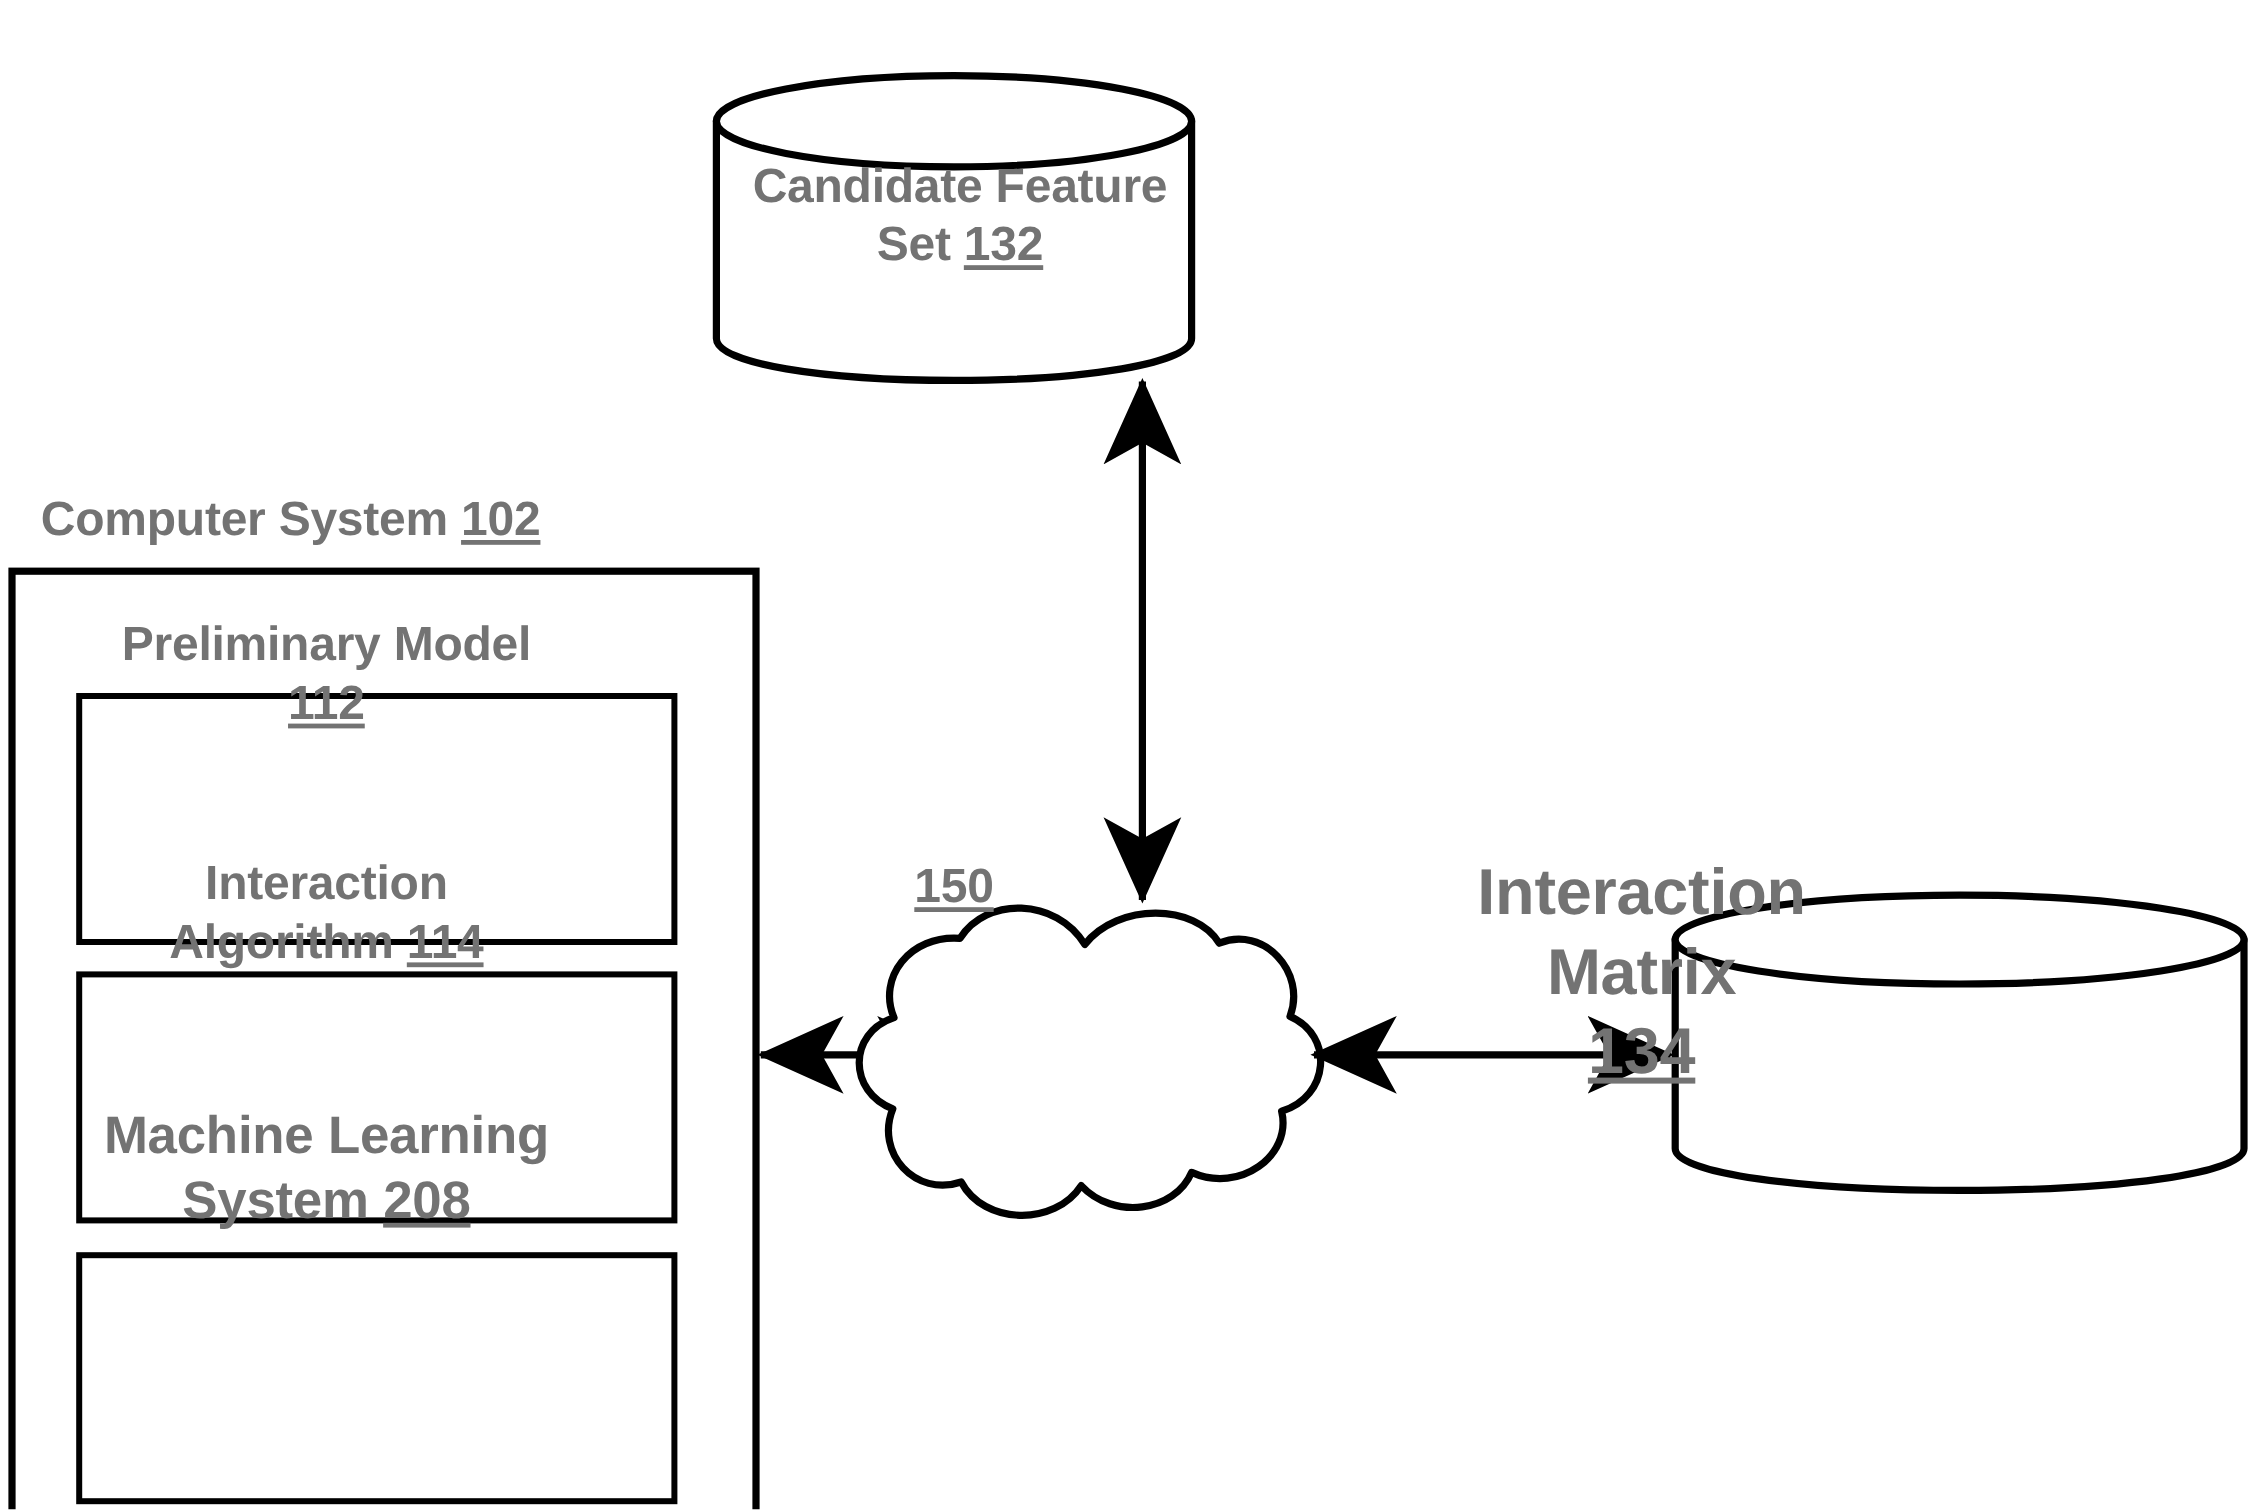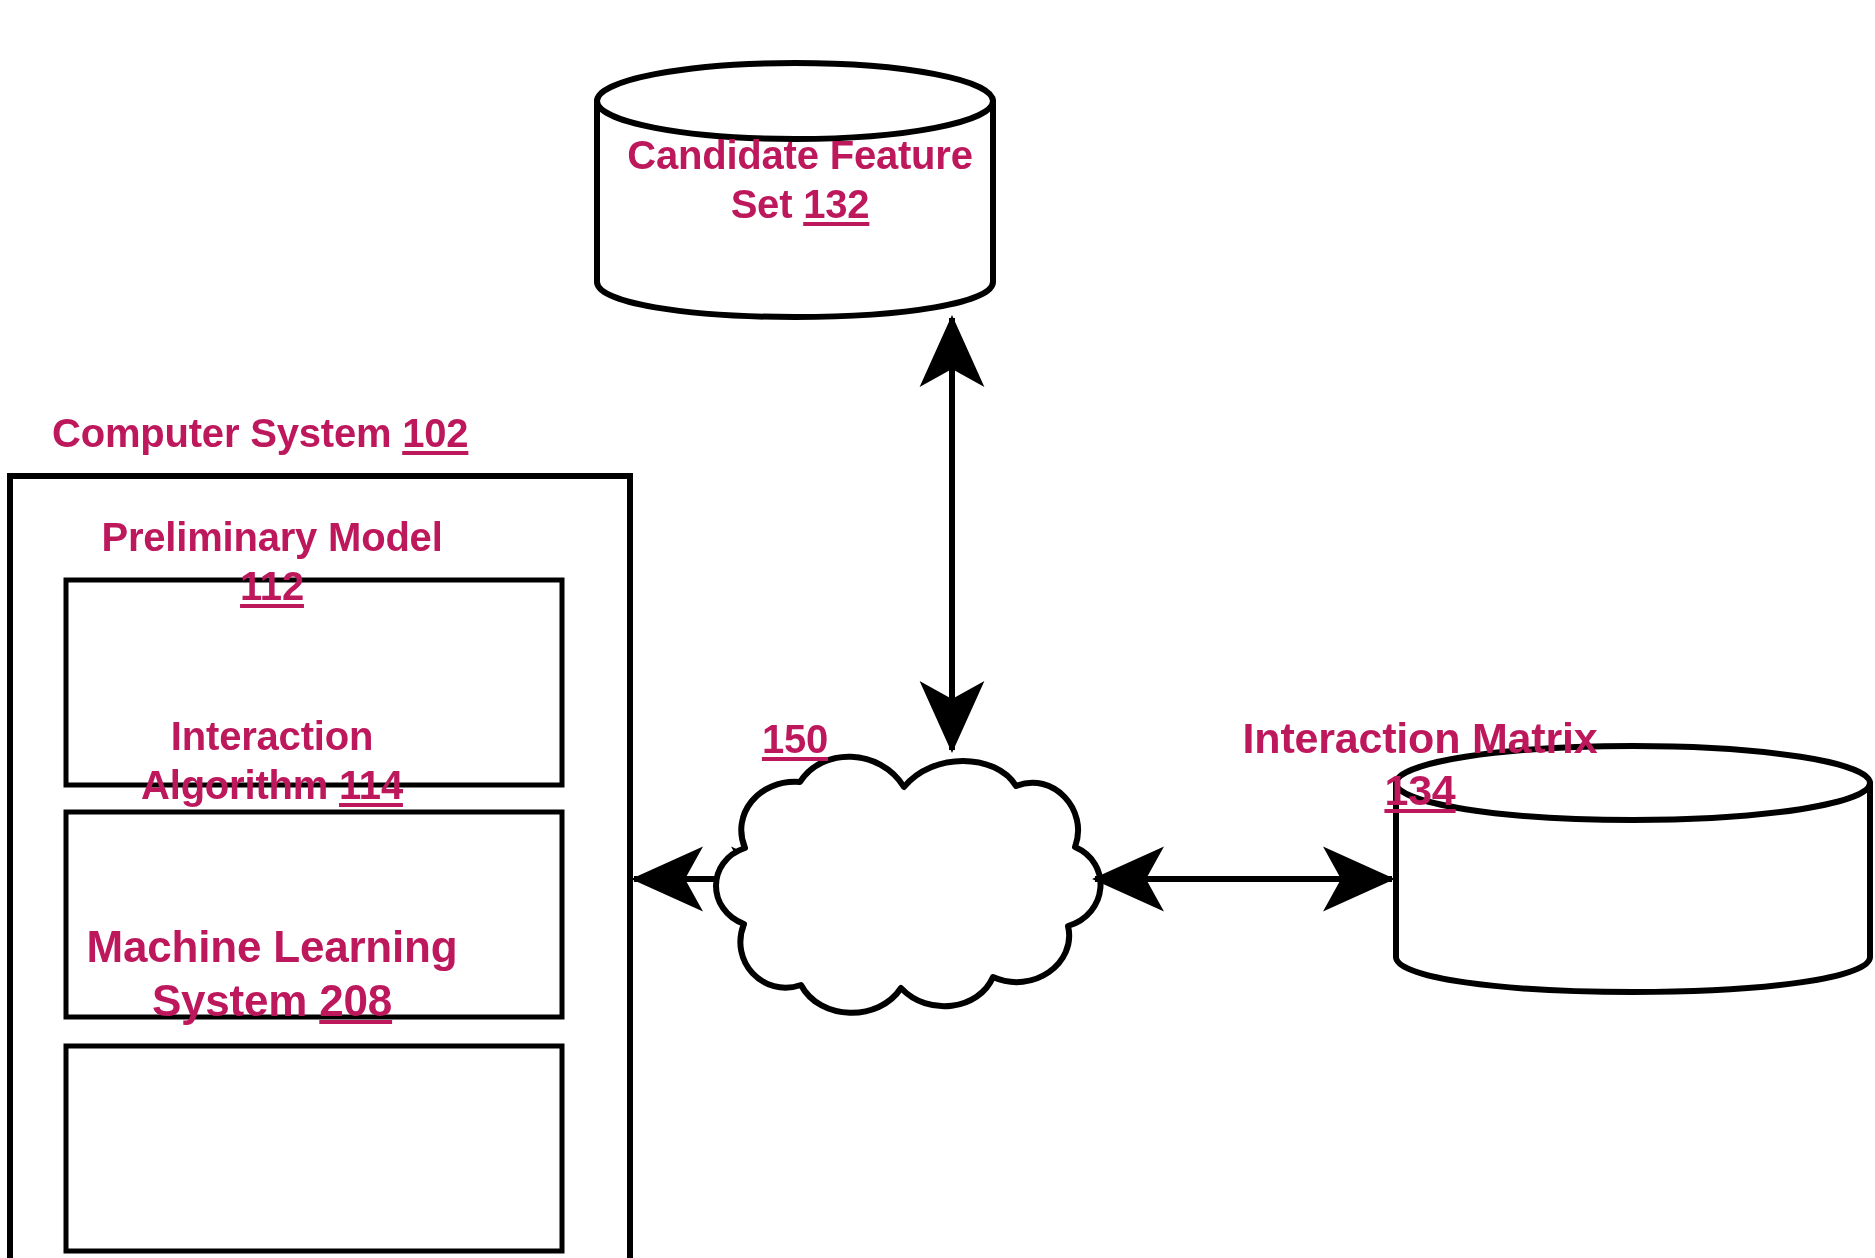--- a/index.html
+++ b/index.html
@@ -42,39 +42,39 @@
   }
   .connector {
     stroke: #000000;
     stroke-width: 6;
     fill: none;
   }
   .lbl {
     position: absolute;
     font-family: "Liberation Sans", sans-serif;
     font-weight: bold;
-    color: #be185d;
+    color: #737373;
     text-align: center;
     line-height: 1.22;
     white-space: pre-line;
     letter-spacing: -0.2px;
   }
   .num {
     text-decoration: underline;
     text-underline-offset: 4px;
   }
   
   #candidate-feature-set-label {
     left: 600px;
     top: 131px;
     width: 400px;
     font-size: 40px;
   }
   #computer-system-label {
-    left: 52px;
+    left: 34px;
     top: 409px;
     width: 470px;
     font-size: 40px;
     text-align: left;
   }
   #preliminary-model-label {
     left: 66px;
     top: 513px;
     width: 412px;
     font-size: 40px;
@@ -91,24 +91,24 @@
     width: 412px;
     font-size: 44px;
   }
   #network-cloud-label {
     left: 690px;
     top: 715px;
     width: 210px;
     font-size: 40px;
   }
   #interaction-matrix-label {
-    left: 1220px;
+    left: 1168px;
     top: 712px;
     width: 400px;
-    font-size: 43px;
+    font-size: 54px;
   }
 </style>
 </head>
 <body>
 
 <div id="canvas">
 
   <svg id="diagram-svg" viewBox="0 0 1875 1258">
     <defs>
       <marker id="arrowEnd" markerWidth="14" markerHeight="14" refX="11.5" refY="6" orient="auto" markerUnits="strokeWidth">

